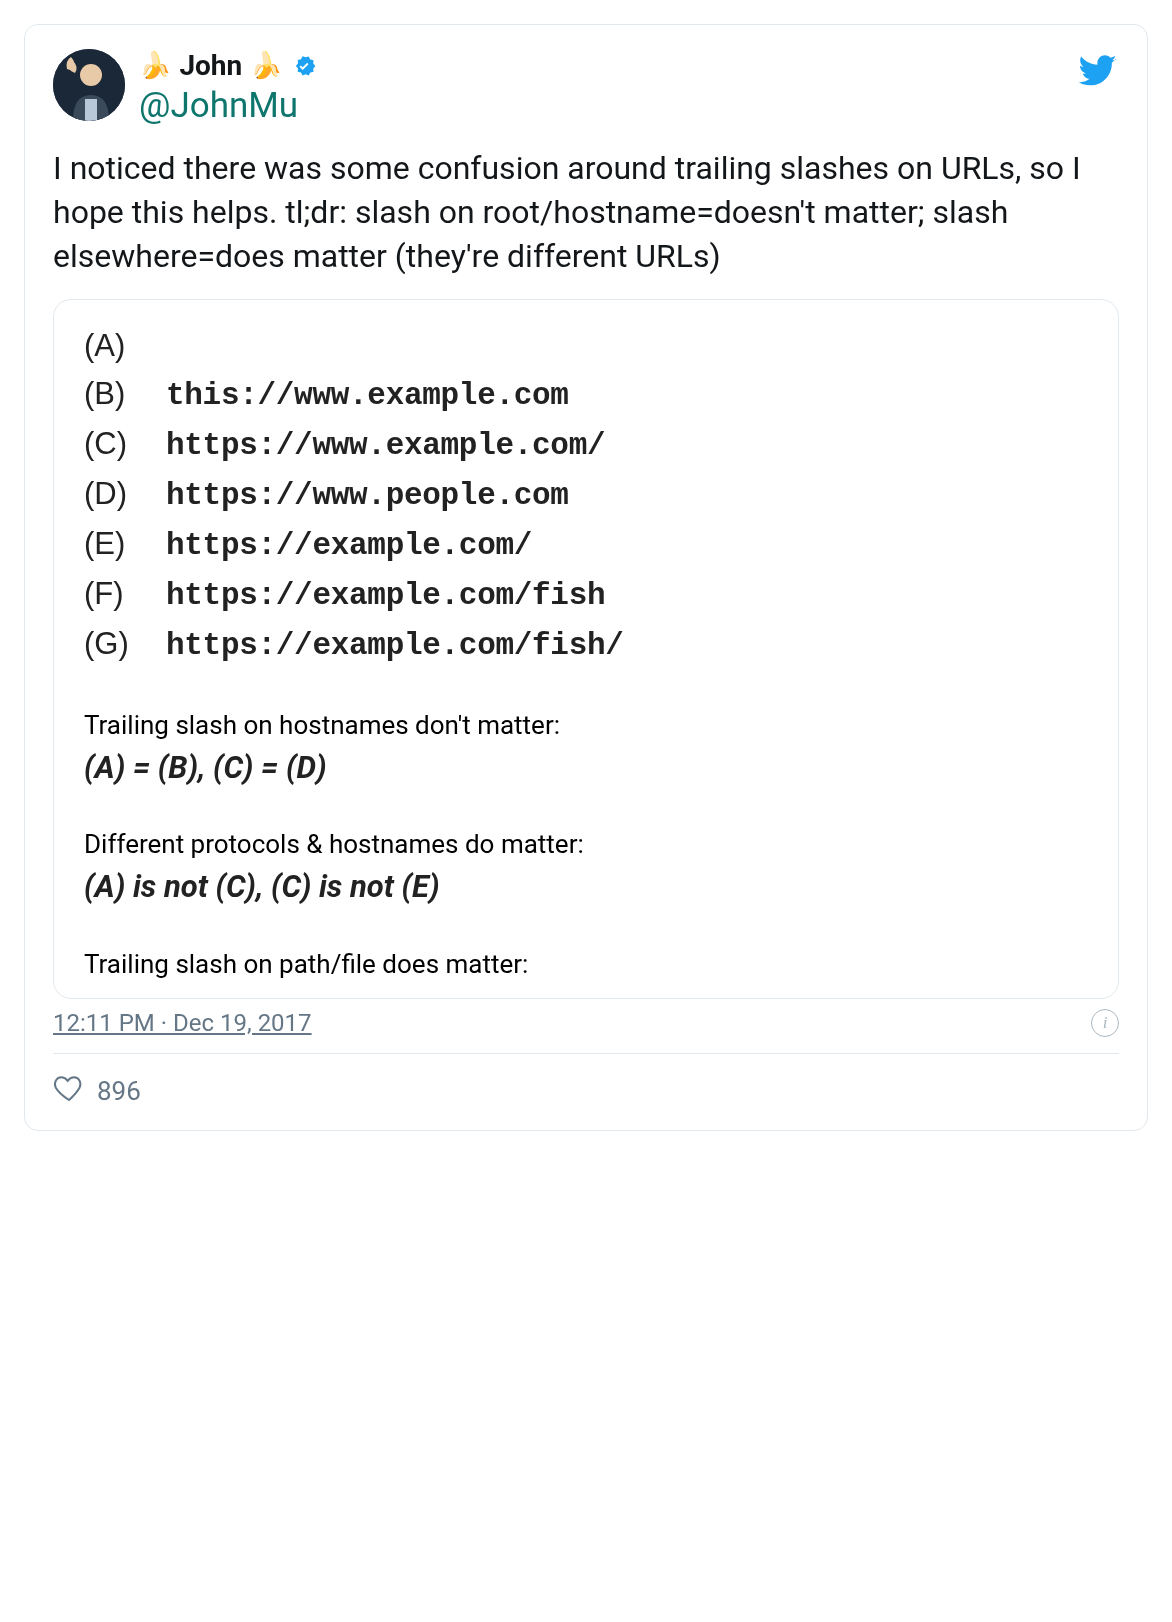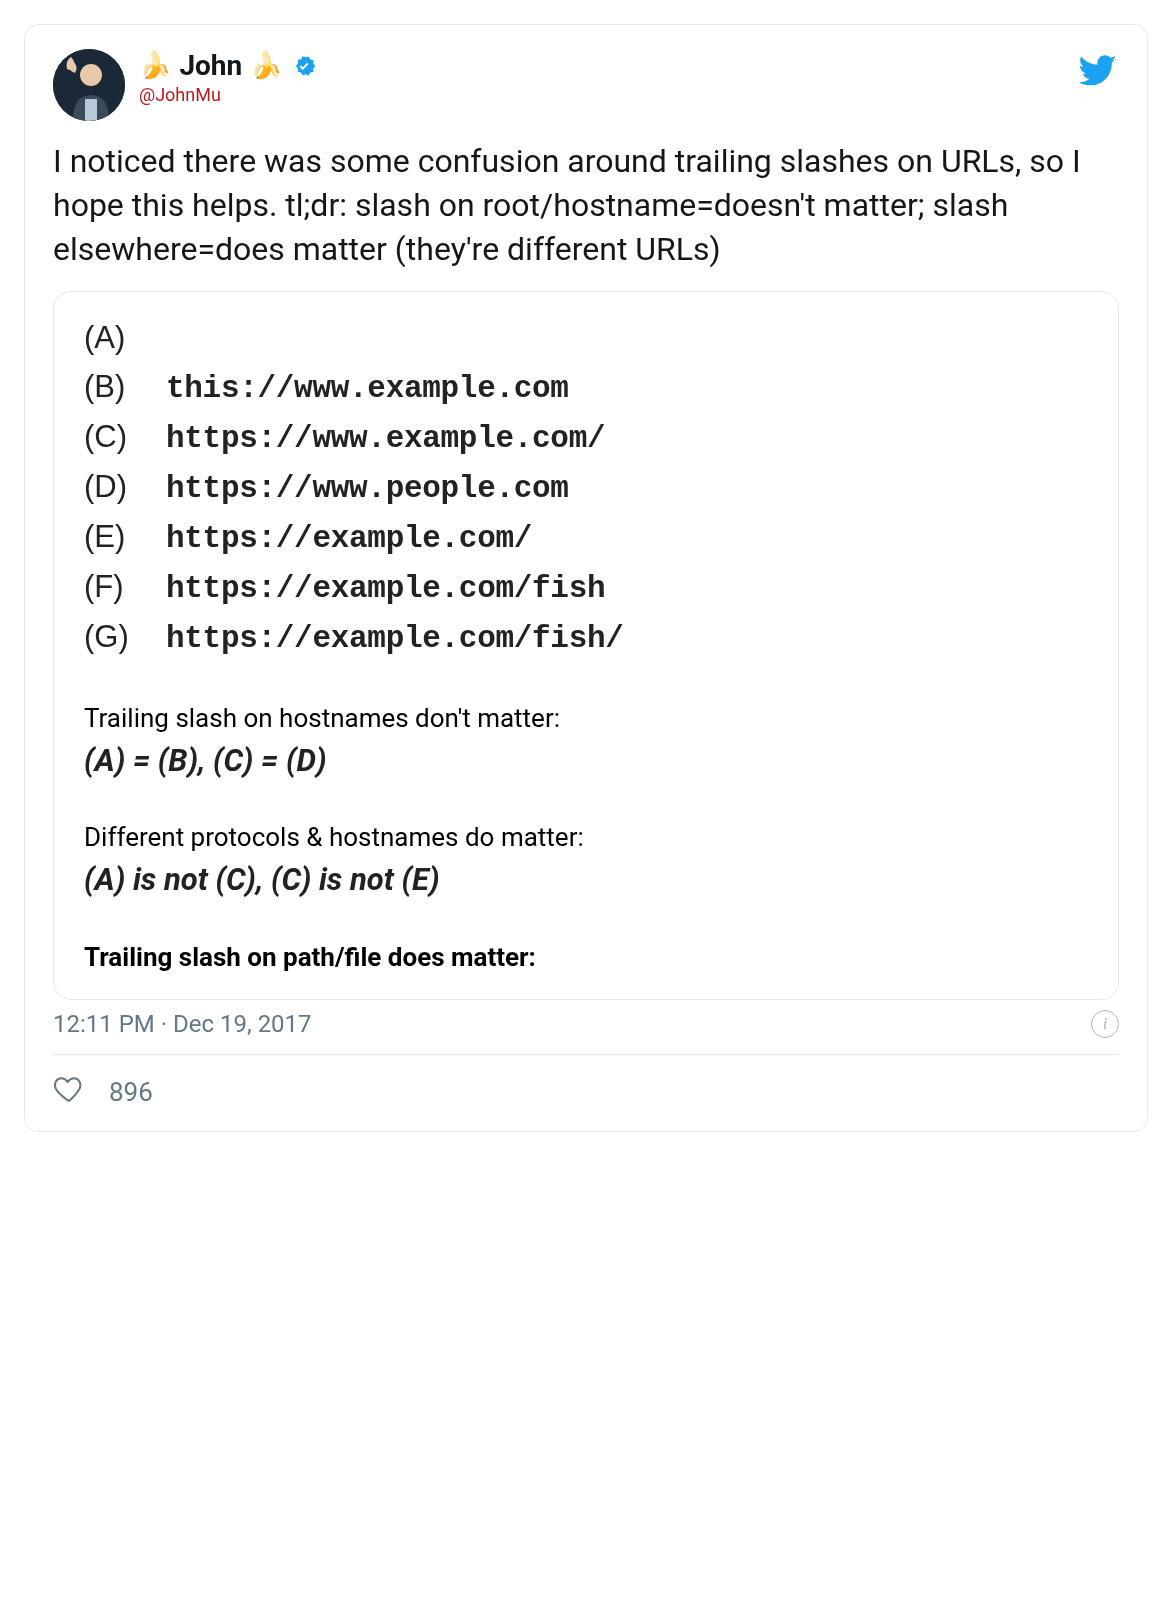--- a/index.html
+++ b/index.html
@@ -28,46 +28,46 @@
     height: 72px;
     border-radius: 50%;
     overflow: hidden;
     flex-shrink: 0;
     margin-right: 14px;
     background: #2a3a4a;
   }
   .avatar svg { width: 100%; height: 100%; display: block; }
   .name-col { display: flex; flex-direction: column; justify-content: center; }
   .name-line { display: flex; align-items: center; gap: 8px; font-size: 28px; font-weight: 700; color: #14171a; line-height: 1.2; }
-  .handle-line { font-size: 18px; color: #b91c1c; line-height: 1.3; }
+  .handle-line { font-size: 35px; color: #0f766e; line-height: 1.3; }
   .banana { font-size: 26px; }
   .verified svg { width: 26px; height: 26px; display: block; }
   .platform-icon { position: absolute; top: 26px; right: 30px; }
   .platform-icon svg { width: 40px; height: 40px; fill: #1da1f2; }
   .tweet-text { font-size: 32px; line-height: 1.38; color: #14171a; margin-bottom: 20px; font-weight: 400; }
   .embed-box {
     border: 1px solid #e1e8ed;
     border-radius: 18px;
     padding: 22px 30px 14px 30px;
     margin-bottom: 10px;
   }
   .url-list { margin-bottom: 36px; }
   .url-row { display: flex; align-items: baseline; font-size: 31px; line-height: 1.55; color: #222; }
   .url-label { font-family: Helvetica, Arial, sans-serif; width: 82px; flex-shrink: 0; }
   .url-value { font-family: "Courier New", Courier, monospace; font-weight: 700; letter-spacing: -0.3px; }
   .rule-block { margin-bottom: 34px; }
   .rule-line1 { font-size: 26px; color: #000000; line-height: 1.5; }
   .rule-line2 { font-size: 31px; font-weight: 700; color: #222; line-height: 1.5; font-style: italic; }
-  .rule-last { margin-bottom: 8px; font-weight: bold; }
+  .rule-last { margin-bottom: 0; }
   .meta-row { display: flex; justify-content: space-between; align-items: center; margin-top: 8px; }
-  .timestamp { font-size: 24px; color: #657786; }
+  .timestamp { font-size: 24px; color: #657786; text-decoration: underline; }
   .info-icon { width: 28px; height: 28px; border: 1.5px solid #aab8c2; border-radius: 50%; display: flex; align-items: center; justify-content: center; color: #aab8c2; font-size: 17px; font-family: Georgia, serif; font-style: italic; }
   .divider { height: 1px; background: #e1e8ed; margin: 16px 0 18px 0; }
   .actions-row { display: flex; align-items: center; gap: 14px; }
-  .action-group { display: flex; align-items: center; gap: 24px; color: #657786; font-size: 26px; }
+  .action-group { display: flex; align-items: center; gap: 12px; color: #657786; font-size: 26px; }
   .action-group.gap-left { margin-left: 26px; }
   .heart-icon svg, .reply-icon svg { width: 32px; height: 32px; stroke: #657786; fill: none; stroke-width: 1.5; }
 </style>
 </head>
 <body>
 
 <div class="tweet-card">
 
   <div class="platform-icon">
     <svg viewBox="0 0 24 24">

